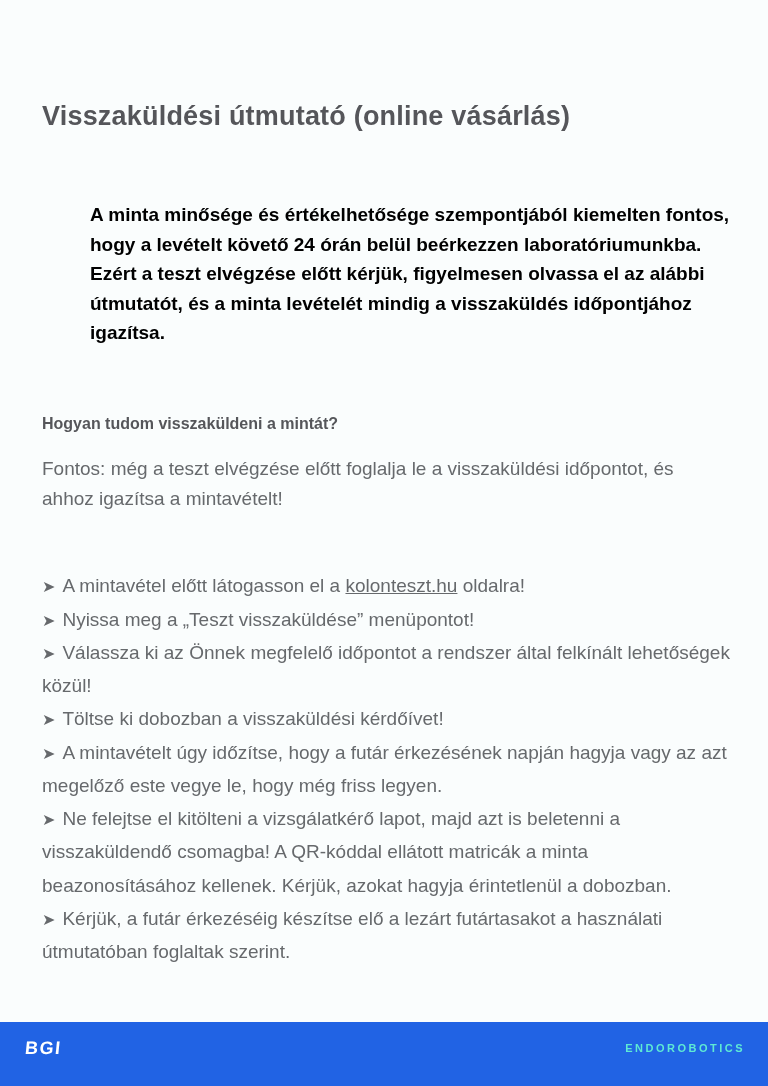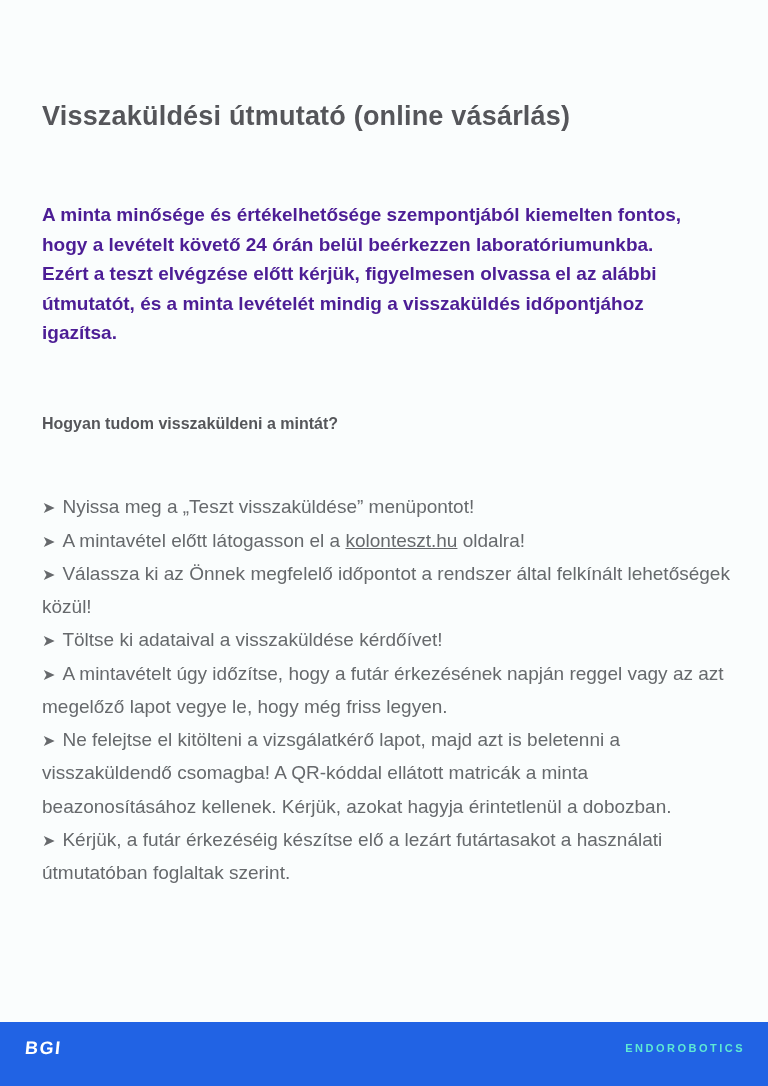--- a/index.html
+++ b/index.html
@@ -22,23 +22,24 @@
     font-size: 27px;
     font-weight: 700;
     color: #55565a;
     letter-spacing: 0.2px;
     line-height: 1.2;
   }
   .intro {
     margin-top: 68px;
     font-size: 19px;
     font-weight: 700;
-    color: #4c1d95;
+    color: #000000;
     line-height: 1.55;
     max-width: 660px;
+    margin-left: 48px;
   }
   .section-heading {
     margin-top: 66px;
     font-size: 16px;
     font-weight: 700;
     color: #55565a;
     line-height: 1.3;
   }
   .important-note {
     margin-top: 20px;
@@ -96,42 +97,43 @@
 
 <div class="page">
   <div class="content">
 
     <h1 class="doc-title">Visszaküldési útmutató (online vásárlás)</h1>
 
     <p class="intro">A minta minősége és értékelhetősége szempontjából kiemelten fontos, hogy a levételt követő 24 órán belül beérkezzen laboratóriumunkba. Ezért a teszt elvégzése előtt kérjük, figyelmesen olvassa el az alábbi útmutatót, és a minta levételét mindig a visszaküldés időpontjához igazítsa.</p>
 
     <h2 class="section-heading">Hogyan tudom visszaküldeni a mintát?</h2>
 
+    <p class="important-note">Fontos: még a teszt elvégzése előtt foglalja le a visszaküldési időpontot, és ahhoz igazítsa a mintavételt!</p>
 
     <div class="steps">
 
       <div class="step">
-        <span class="bullet">➤</span><span>Nyissa meg a „Teszt visszaküldése” menüpontot!</span>
+        <span class="bullet">➤</span><span>A mintavétel előtt látogasson el a </span><span class="inline-link">kolonteszt.hu</span><span> oldalra!</span>
       </div>
 
       <div class="step">
-        <span class="bullet">➤</span><span>A mintavétel előtt látogasson el a </span><span class="inline-link">kolonteszt.hu</span><span> oldalra!</span>
+        <span class="bullet">➤</span><span>Nyissa meg a „Teszt visszaküldése” menüpontot!</span>
       </div>
 
       <div class="step">
         <span class="bullet">➤</span><span>Válassza ki az Önnek megfelelő időpontot a rendszer által felkínált lehetőségek közül!</span>
       </div>
 
       <div class="step">
-        <span class="bullet">➤</span><span>Töltse ki adataival a visszaküldése kérdőívet!</span>
+        <span class="bullet">➤</span><span>Töltse ki dobozban a visszaküldési kérdőívet!</span>
       </div>
 
 
       <div class="step">
-        <span class="bullet">➤</span><span>A mintavételt úgy időzítse, hogy a futár érkezésének napján reggel vagy az azt megelőző lapot vegye le, hogy még friss legyen.</span>
+        <span class="bullet">➤</span><span>A mintavételt úgy időzítse, hogy a futár érkezésének napján hagyja vagy az azt megelőző este vegye le, hogy még friss legyen.</span>
       </div>
 
       <div class="step">
         <span class="bullet">➤</span><span>Ne felejtse el kitölteni a vizsgálatkérő lapot, majd azt is beletenni a visszaküldendő csomagba! A QR-kóddal ellátott matricák a minta beazonosításához kellenek. Kérjük, azokat hagyja érintetlenül a dobozban.</span>
       </div>
 
       <div class="step">
         <span class="bullet">➤</span><span>Kérjük, a futár érkezéséig készítse elő a lezárt futártasakot a használati útmutatóban foglaltak szerint.</span>
       </div>
 

